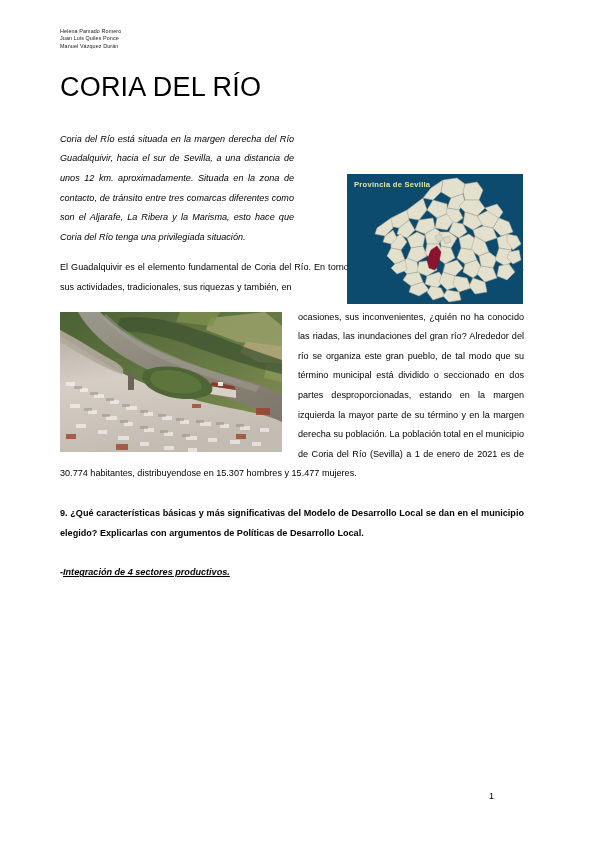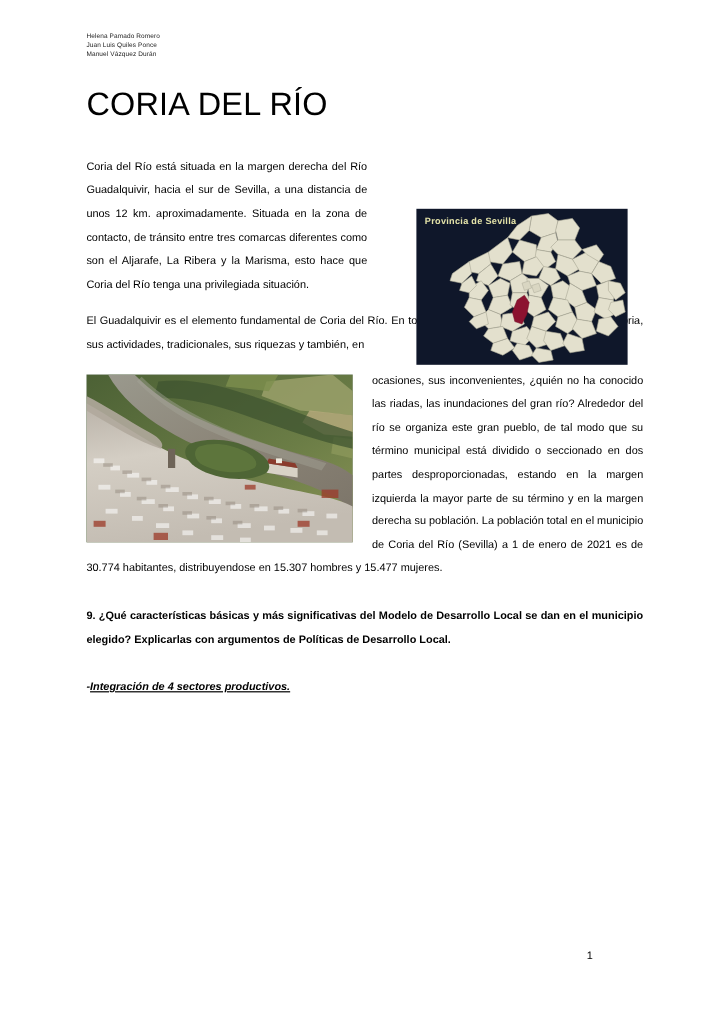--- a/index.html
+++ b/index.html
@@ -14,21 +14,21 @@
   .page {
     position: relative;
     width: 600px;
     height: 848px;
     background: #ffffff;
     overflow: hidden;
     box-sizing: border-box;
   }
   .content {
     position: absolute;
-    left: 72px;
+    left: 60px;
     top: 28px;
     width: 464px;
   }
 
   
   .authors {
     font-size: 5.4px;
     line-height: 7.3px;
     color: #1a1a1a;
     letter-spacing: 0.1px;
@@ -59,30 +59,31 @@
     text-align: justify;
     text-justify: inter-word;
     margin: 0;
   }
   .para-top { margin-top: 11px; }
 
   
   .intro-wrap {
     margin-top: 28px;
     width: 234px;
+    font-style: italic;
   }
 
   
   .map-figure {
     position: absolute;
     left: 307px;
     top: 158px;
     width: 176px;
     height: 130px;
-    background: #0f172a;
+    background: #0c4a6e;
     overflow: hidden;
   }
   .map-title {
     position: absolute;
     left: 7px;
     top: 6px;
     font-size: 7.6px;
     font-weight: bold;
     color: #e3e2a8;
     letter-spacing: 0.25px;

